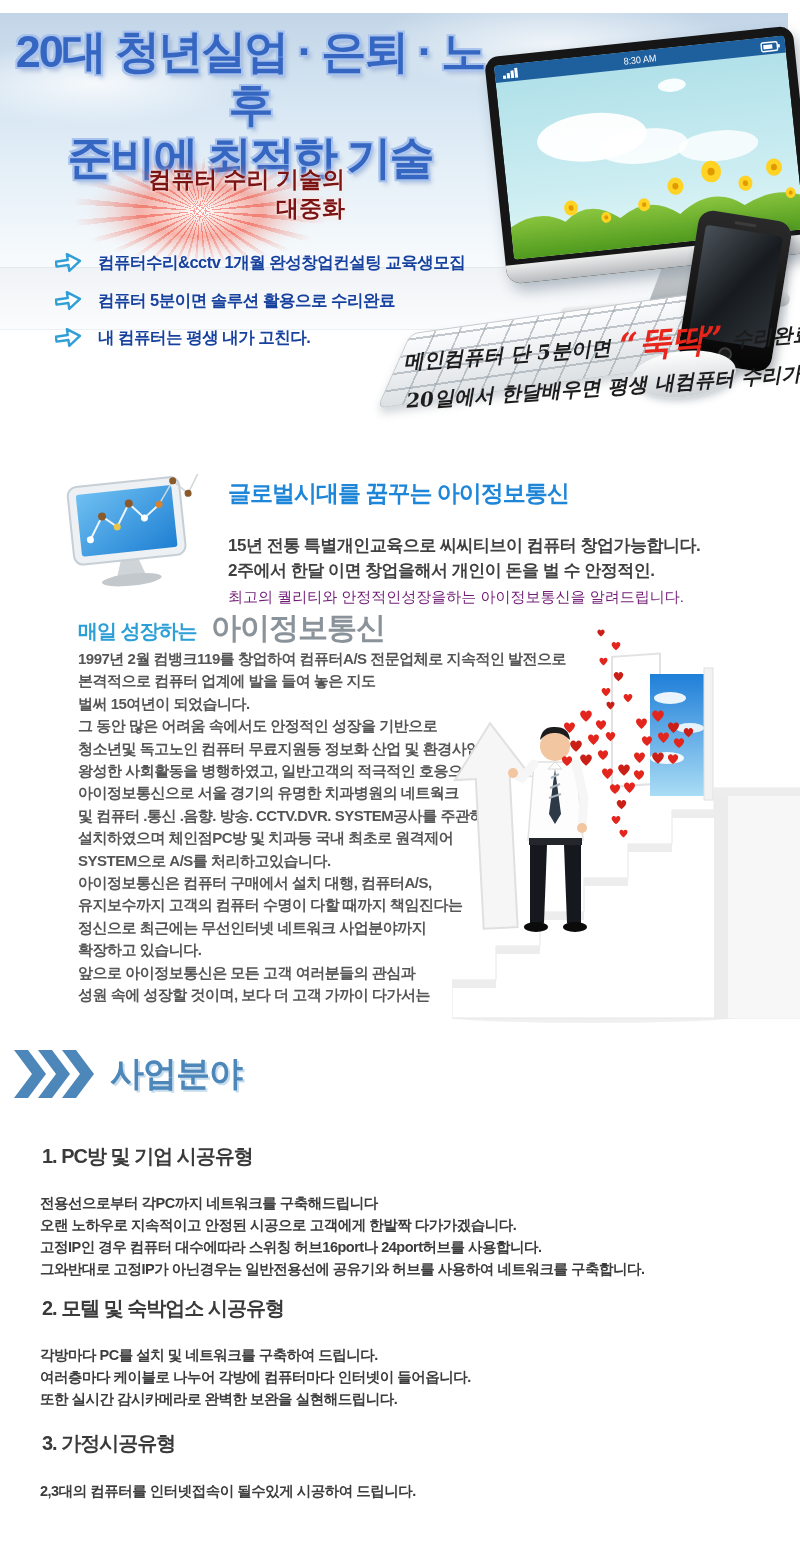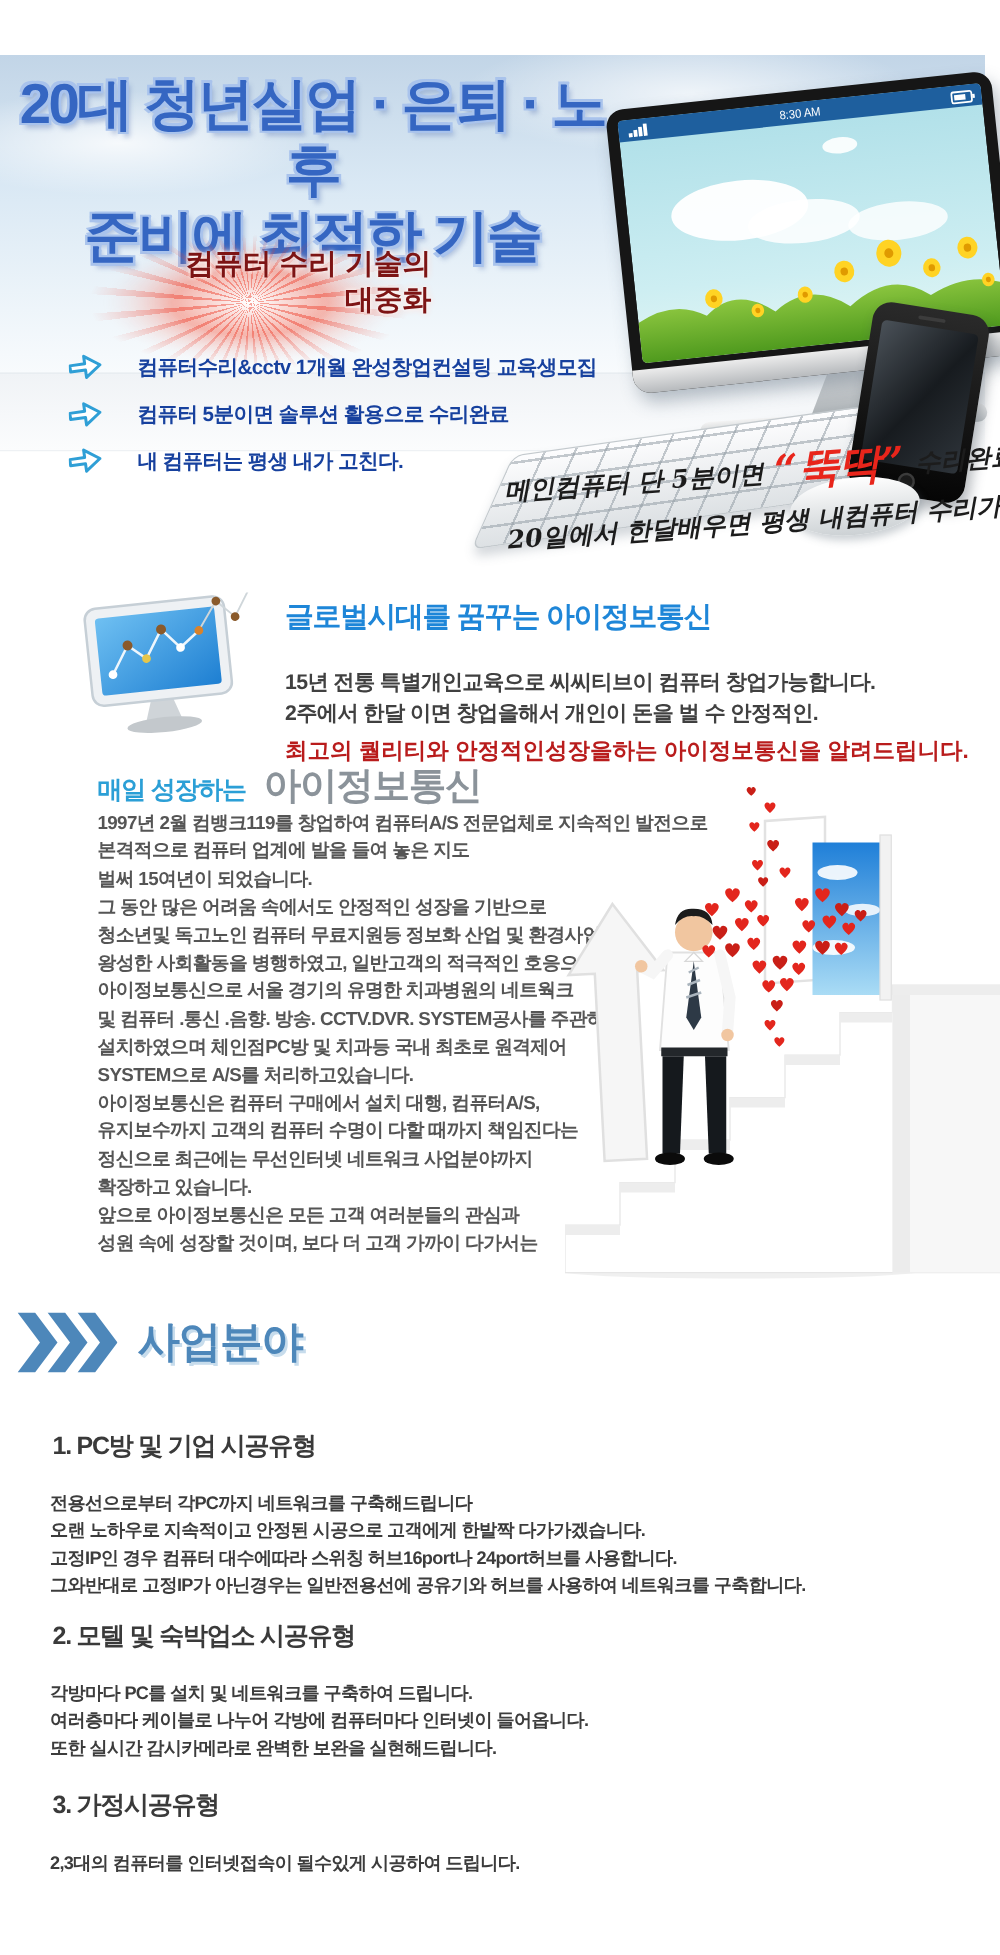--- a/index.html
+++ b/index.html
@@ -1,41 +1,41 @@
 <!DOCTYPE html>
 <html><head>
 <meta charset="utf-8">
 <style>
   * { margin:0; padding:0; box-sizing:border-box; }
   body { background:#ffffff; font-family:"Liberation Sans","DejaVu Sans",sans-serif; }
   .page { position:relative; width:800px; height:1564px; margin:0 auto; background:#ffffff; overflow:hidden; }
 
   
-  .banner { position:absolute; left:0; top:44px; width:788px; height:392px;
+  .banner { position:absolute; left:0; top:13px; width:788px; height:392px;
     background:
       radial-gradient(ellipse 220px 60px at 12% 18%, rgba(255,255,255,.8), rgba(255,255,255,0) 70%),
       radial-gradient(ellipse 260px 70px at 70% 8%, rgba(255,255,255,.7), rgba(255,255,255,0) 70%),
       linear-gradient(180deg,#c2d5e7 0%, #d9e8f4 26%, #eef5fa 52%, #ffffff 74%, #ffffff 100%);
   }
   .banner-stripe { position:absolute; left:0; top:254px; width:100%; height:63px;
     background:linear-gradient(180deg,#f0f3f6,#fbfcfd); border-top:1px solid #e4e9ee; border-bottom:1px solid #eef1f4; }
   .banner-title { position:absolute; left:10px; top:12px; width:480px; text-align:center;
     font-size:45px; line-height:53px; font-weight:bold; letter-spacing:-2px; color:#3566c2;
     text-shadow:-2px -2px 0 #a9c3ec, 2px -2px 0 #a9c3ec, -2px 2px 0 #a9c3ec, 2px 2px 0 #a9c3ec, 3px 4px 4px rgba(70,100,170,.35); }
   .starburst { position:absolute; left:35px; top:128px; width:330px; height:140px;
     background:
       repeating-conic-gradient(from 3deg at 50% 50%, rgba(238,62,44,.45) 0deg 3deg, rgba(238,62,44,0) 3deg 10deg),
       radial-gradient(ellipse closest-side at 50% 50%, rgba(255,255,255,.95) 0%, rgba(248,120,100,.55) 38%, rgba(248,120,100,0) 72%);
     -webkit-mask-image:radial-gradient(closest-side,#000 35%,transparent 78%);
             mask-image:radial-gradient(closest-side,#000 35%,transparent 78%); }
   .badge { position:absolute; left:55px; top:152px; width:290px; text-align:right;
     font-size:23px; line-height:29px; font-weight:bold; color:#7d1414;
     text-shadow:0 0 3px #ffffff, 0 0 6px #ffd9d0; }
   .bullets { position:absolute; left:0; top:220px; width:480px; }
-  .bullet-row { position:absolute; left:55px; display:flex; align-items:center; gap:28px; white-space:nowrap; }
+  .bullet-row { position:absolute; left:55px; display:flex; align-items:center; gap:16px; white-space:nowrap; }
   .bullet-row .txt { font-size:16.5px; font-weight:bold; color:#17419e; letter-spacing:-0.5px; }
   .bullet-0 { top:18px; } .bullet-1 { top:56px; } .bullet-2 { top:93px; }
   .arrow-ic { width:27px; height:23px; flex:0 0 auto; }
 
   
   .monitor { position:absolute; left:495px; top:28px; width:310px; height:228px;
     background:#161616; border-radius:14px; padding:9px 9px 24px 9px;
     transform:rotate(-6deg); box-shadow:4px 8px 14px rgba(60,80,100,.35); }
   .monitor .chin { position:absolute; left:0; bottom:0; width:100%; height:19px;
     background:linear-gradient(180deg,#ececec,#b7babd); border-radius:0 0 14px 14px; }
@@ -69,21 +69,21 @@
     color:#1c1c1c; }
   .hw-line1 { font-size:20px; white-space:nowrap; }
   .hw-line1 .hw-quote { font-size:33px; color:#e8251b; font-style:italic; margin:0 2px; vertical-align:-3px; }
   .hw-line2 { font-size:20px; white-space:nowrap; margin-top:4px; }
 
   
   .intro-icon { position:absolute; left:66px; top:474px; width:158px; height:118px; }
   .intro-text { position:absolute; left:228px; top:478px; width:560px; }
   .intro-heading { font-size:23px; font-weight:bold; color:#1e86d8; letter-spacing:-1px; margin-bottom:24px; }
   .intro-line { font-size:17px; font-weight:bold; color:#404040; letter-spacing:-0.5px; line-height:25px; white-space:nowrap; }
-  .intro-small { font-size:18px; font-weight:bold; color:#b91c1c; margin-top:5px; white-space:nowrap; }
+  .intro-small { font-size:15px; font-weight:normal; color:#701a75; margin-top:5px; white-space:nowrap; }
 
   
   .story-heading { position:absolute; left:78px; top:608px; white-space:nowrap; }
   .story-prefix { font-size:20px; font-weight:bold; color:#2b9fd6; letter-spacing:-1px; }
   .story-brand { font-size:30px; font-weight:bold; color:#8b939a; letter-spacing:-1px; margin-left:10px; }
   .story-paragraph { position:absolute; left:78px; top:648px; width:640px; }
   .story-paragraph div { font-size:15px; font-weight:bold; color:#555555; letter-spacing:-0.5px;
     line-height:22.4px; white-space:nowrap; }
   .story-art { position:absolute; left:452px; top:628px; width:348px; height:395px; }
 

